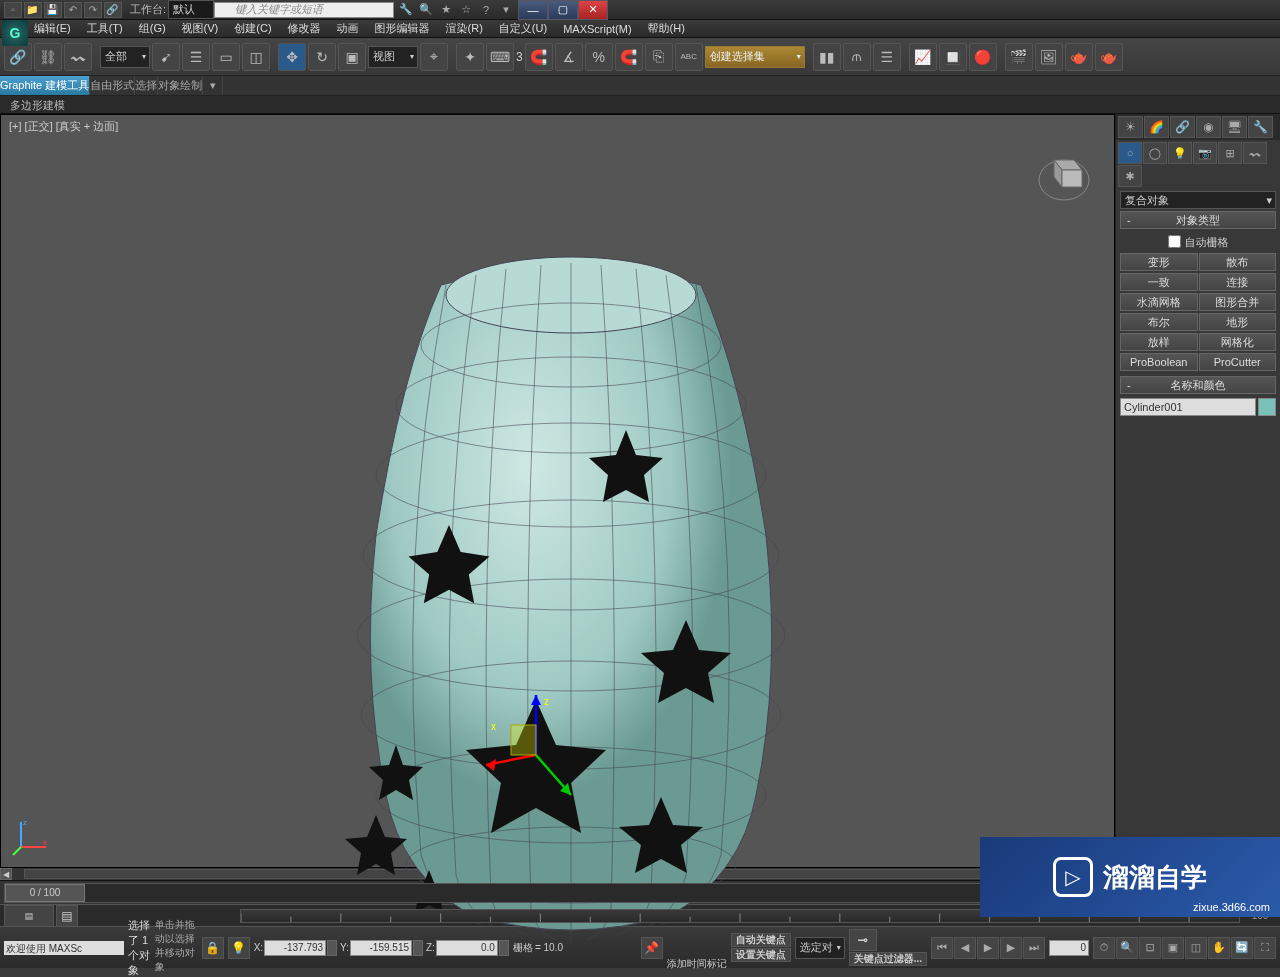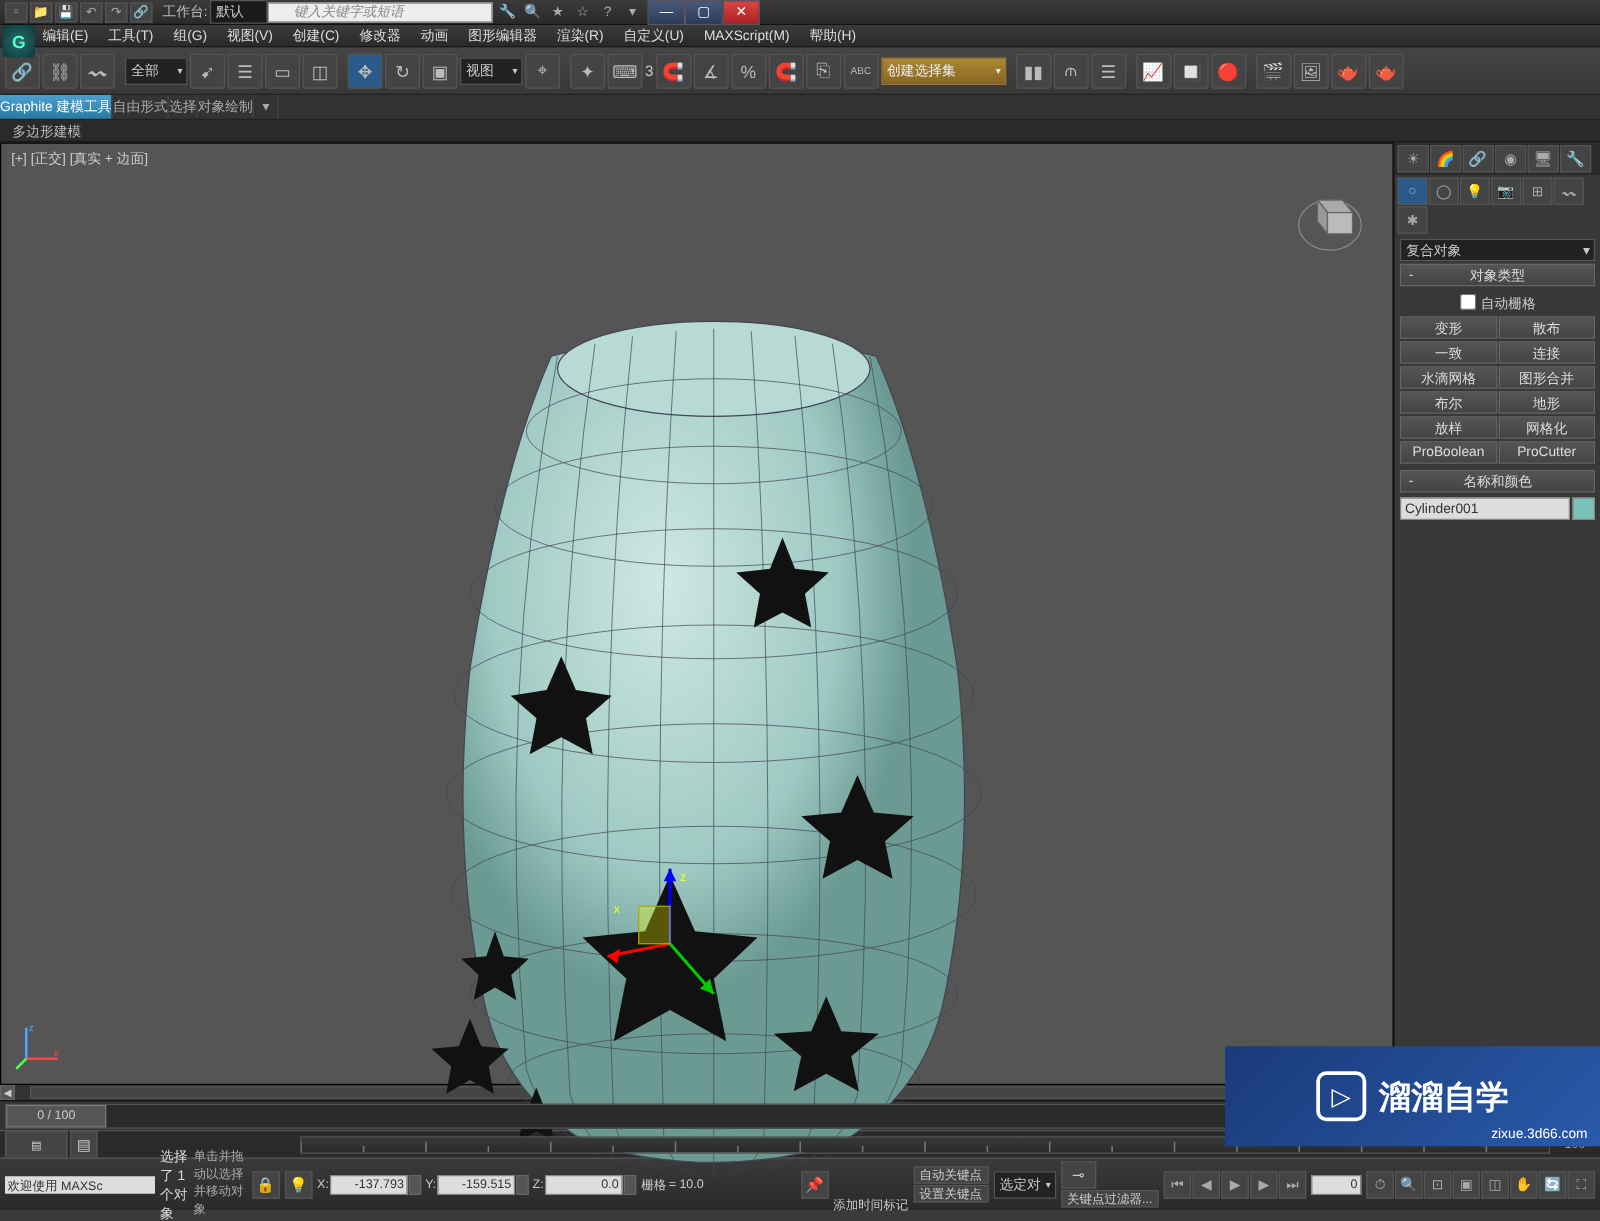--- a/index.html
+++ b/index.html
@@ -85,21 +85,21 @@
 .status-sel { font-size: 11px; color: #ddd; }
 .status-hint { font-size: 10px; color: #aaa; }
 .status-mid { flex: 1; display: flex; flex-direction: row; gap: 1px; }
 .coords-row { display: flex; align-items: center; gap: 3px; }
 .coord-field { display: flex; align-items: center; gap: 1px; }
 .coord-label { font-size: 10px; color: #ccc; }
 .coord-input { width: 62px; height: 16px; background: #ddd; border: 1px solid #888; color: #333; font-size: 10px; padding: 0 2px; display: flex; align-items: center; justify-content: flex-end; }
 .coord-spin { width: 10px; height: 16px; background: #555; border: 1px solid #666; font-size: 6px; display: flex; flex-direction: column; }
 .grid-field { display: flex; align-items: center; gap: 2px; font-size: 10px; }
 .key-btn { width: 22px; height: 22px; background: #444; border: 1px solid #555; display: flex; align-items: center; justify-content: center; font-size: 12px; }
-.autokey-area { display: flex; flex-direction: column; gap: 1px; }
+.autokey-area { display: flex; flex-direction: column; gap: 1px; font-weight: bold; }
 .autokey-btn { height: 14px; padding: 0 4px; background: #444; border: 1px solid #555; font-size: 10px; color: #ccc; display: flex; align-items: center; }
 .nav-controls { display: flex; gap: 1px; }
 .nav-btn { width: 22px; height: 22px; background: #444; border: 1px solid #555; display: flex; align-items: center; justify-content: center; font-size: 11px; color: #aaa; }
 
 
 .watermark { position: absolute; right: 0; bottom: 60px; width: 300px; height: 80px; background: linear-gradient(135deg, #1a3a7a, #2a5aaa); display: flex; align-items: center; justify-content: center; gap: 10px; color: #fff; z-index: 100; }
 .watermark .play { width: 40px; height: 40px; border: 3px solid #fff; border-radius: 8px; display: flex; align-items: center; justify-content: center; font-size: 20px; }
 .watermark .wm-text { font-size: 26px; font-weight: bold; }
 .watermark .wm-url { position: absolute; right: 10px; bottom: 4px; font-size: 11px; }
 

